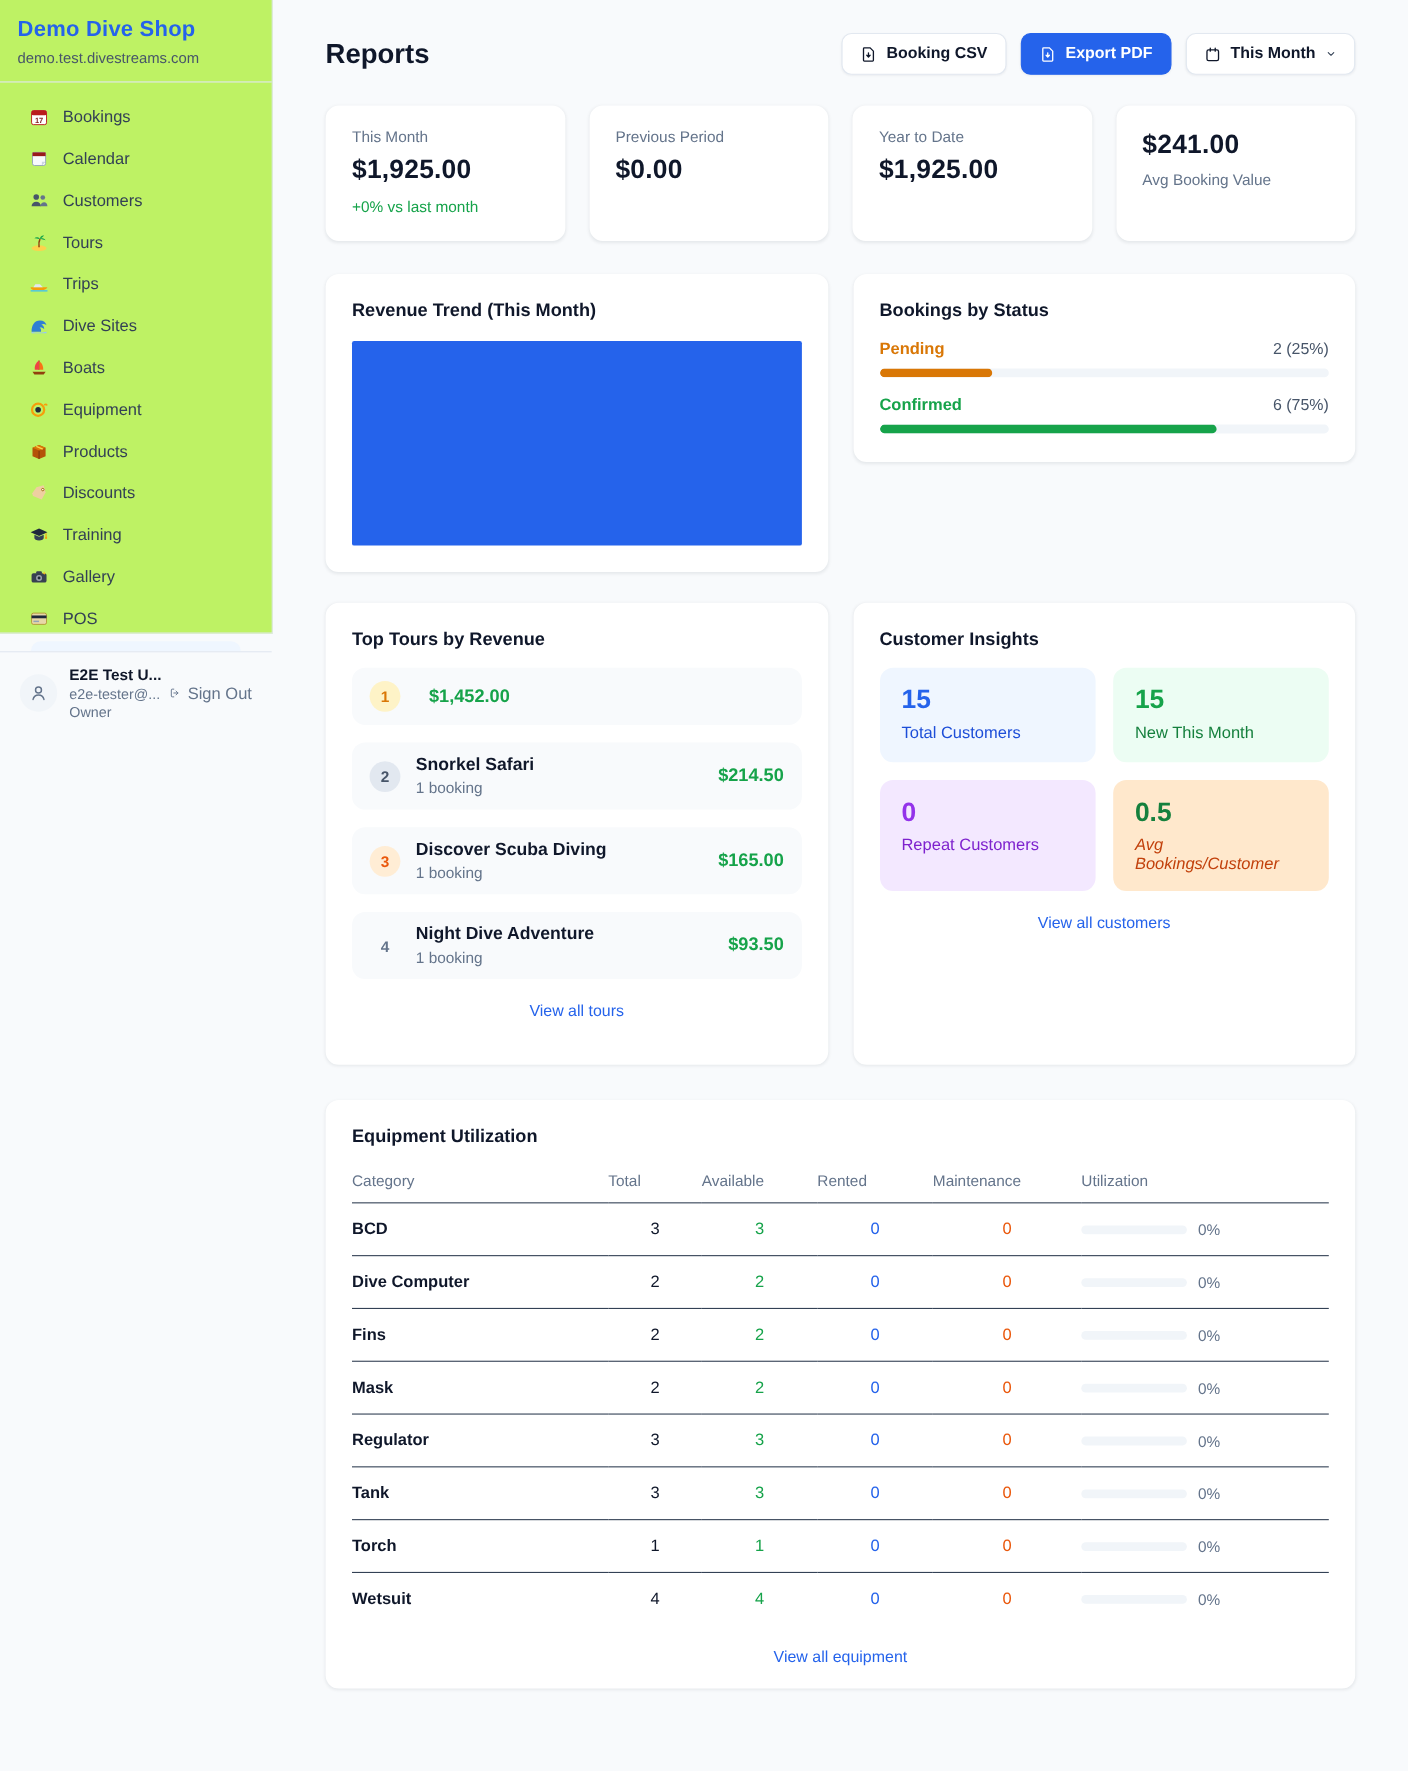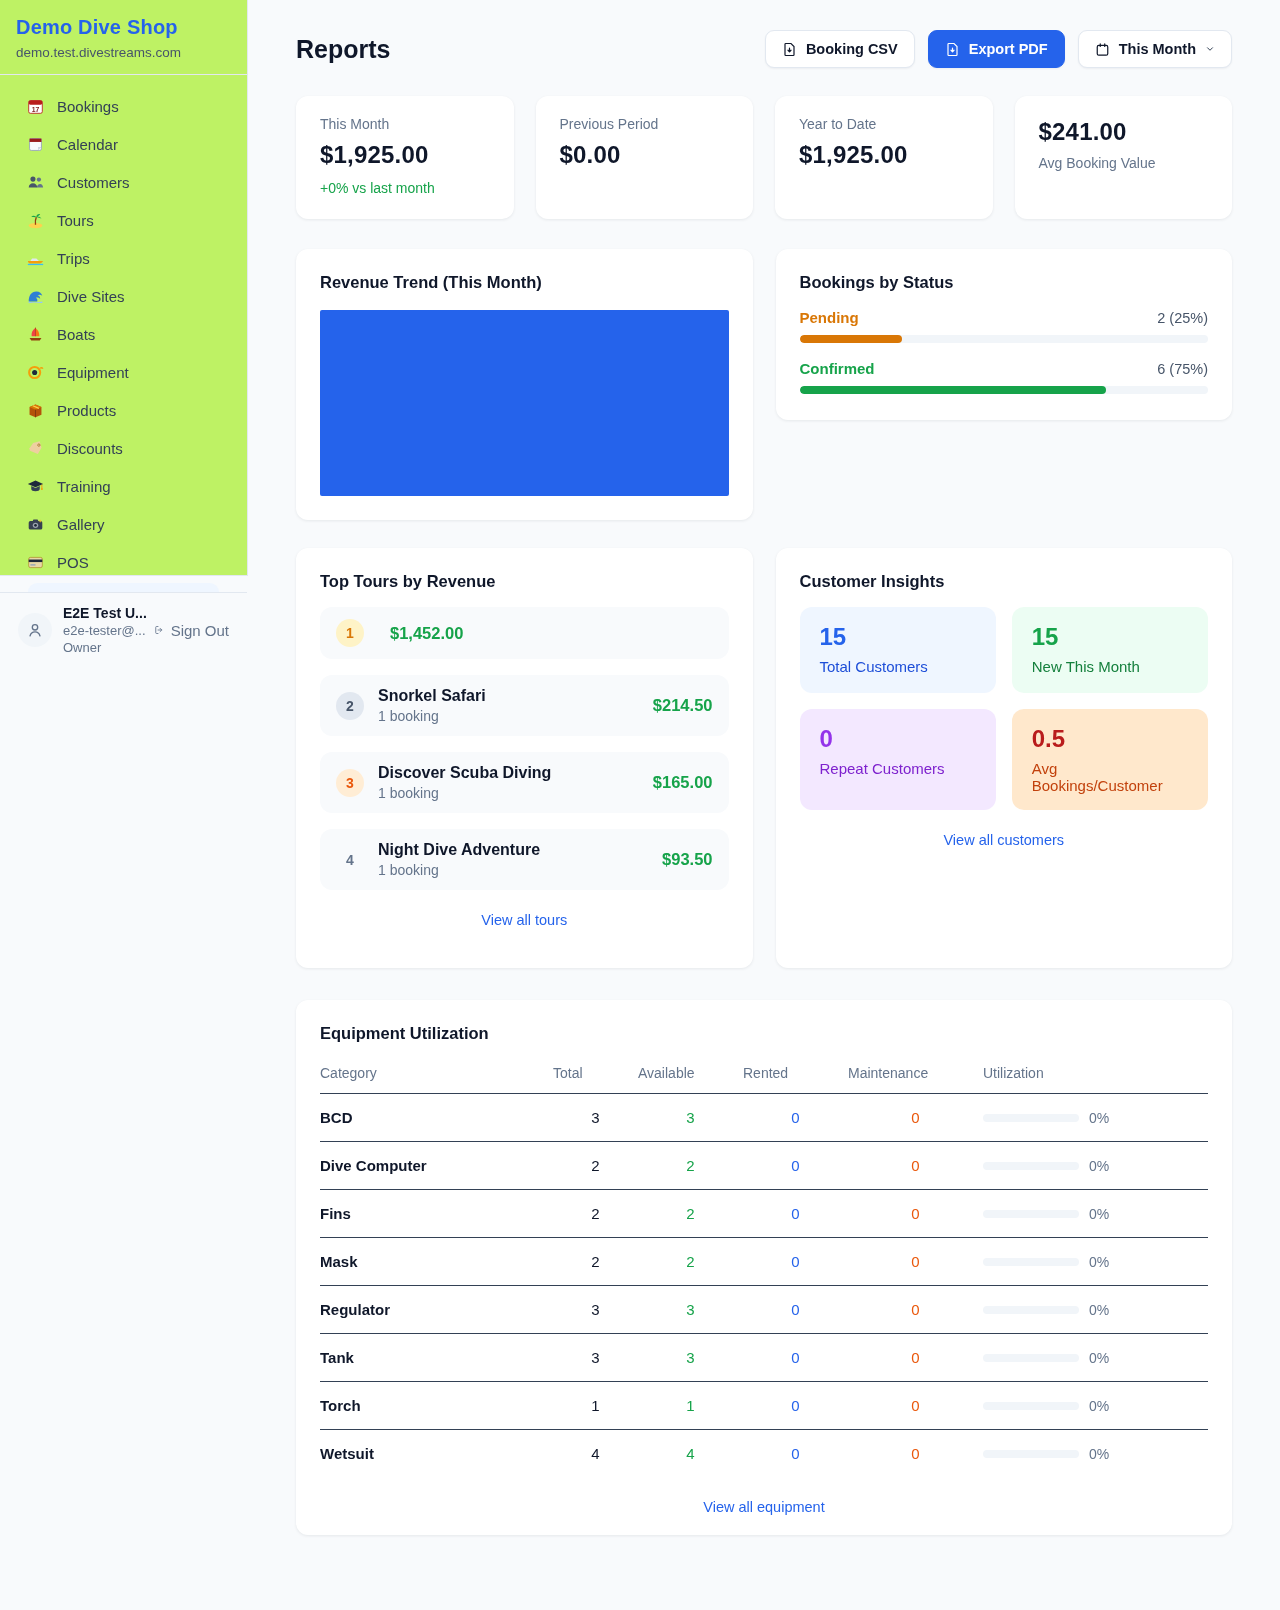--- a/index.html
+++ b/index.html
@@ -74,21 +74,21 @@
   .tour-revenue { font-size:16.5px; font-weight:bold; color:#16a34a; margin-left:12px; }
   .view-link { display:block; text-align:center; color:#2563eb; font-size:14.5px; margin-top:22px; cursor:pointer; text-decoration:none; }
 
   .tiles { display:grid; grid-template-columns:1fr 1fr; gap:16px; margin-top:16px; }
   .tile { border-radius:12px; padding:16px 20px; min-height:86px; }
   .tile-value { font-size:24px; font-weight:bold; }
   .tile-label { font-size:15px; margin-top:7px; }
   .tile-blue   { background:#eff6ff; } .tile-blue .tile-value{color:#2563eb;} .tile-blue .tile-label{color:#1d4ed8;}
   .tile-green  { background:#ecfdf3; } .tile-green .tile-value{color:#16a34a;} .tile-green .tile-label{color:#15803d;}
   .tile-purple { background:#f3e8ff; } .tile-purple .tile-value{color:#9333ea;} .tile-purple .tile-label{color:#7e22ce;}
-  .tile-orange { background:#ffe8cc; } .tile-orange .tile-value{color:#b91c1c;} .tile-orange .tile-label{color:#c2410c;}
+  .tile-orange { background:#ffe8cc; } .tile-orange .tile-value{color:#15803d;} .tile-orange .tile-label{color:#c2410c;font-style:italic;}
 
   .equipment-card { padding:24px 24px 20px; }
   table.equip { width:100%; border-collapse:collapse; margin-top:14px; }
   table.equip th { font-size:14px; font-weight:normal; color:#64748b; text-align:left;
     padding:8px 0 12px; border-bottom:1px solid #334155; }
   table.equip td { font-size:15px; padding:15px 0; border-bottom:1px solid #334155; }
   table.equip tr:last-child td { border-bottom:none; }
   .col-num { width:105px; text-align:center; }
   .col-total { width:85px; }
   .col-maint { width:135px; }

